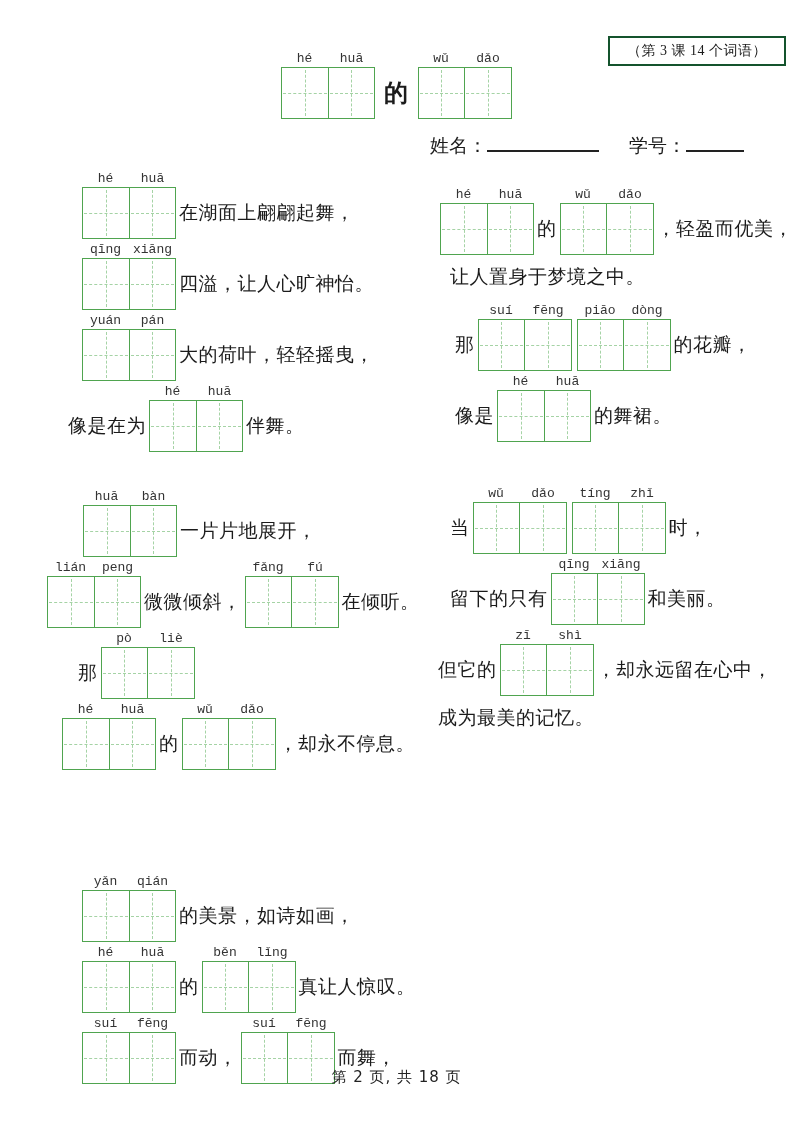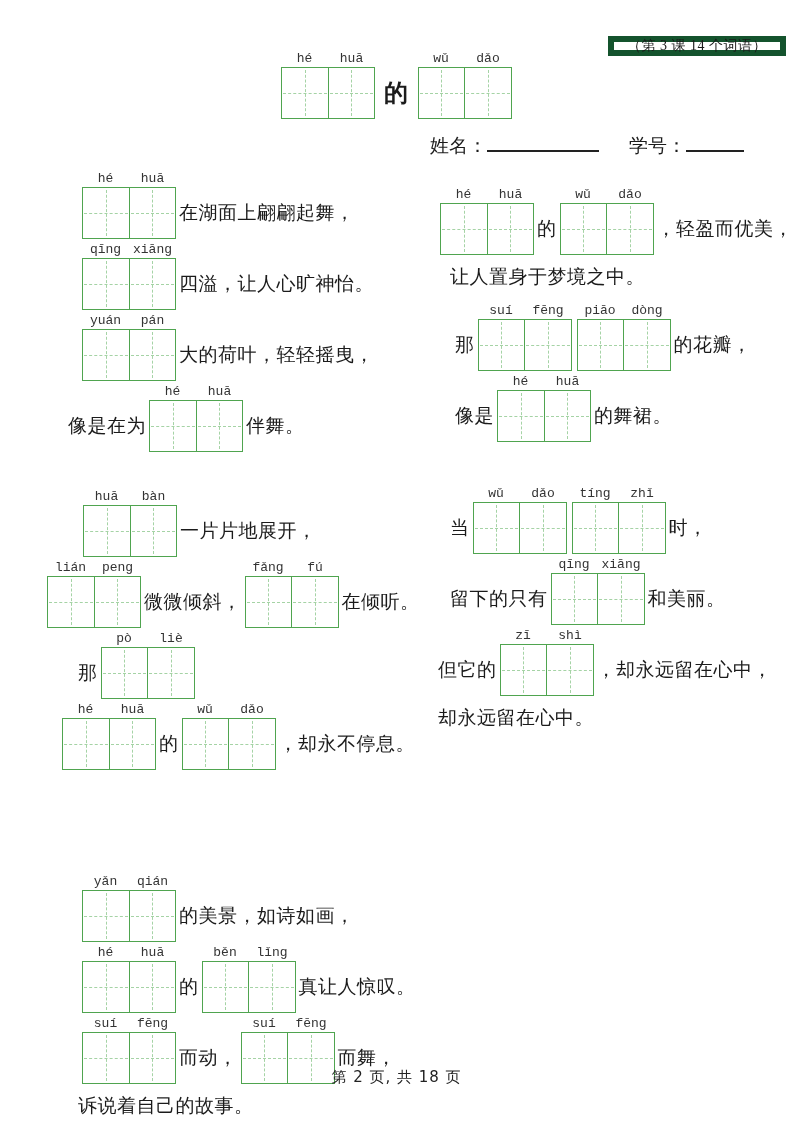--- a/index.html
+++ b/index.html
@@ -51,22 +51,22 @@
   }
   .line.text-only{margin:9px 0 12px;}
   .line.text-only .txt{margin-bottom:0;}
 
   
   .abs{position:absolute;}
   #title-line{left:281px;top:50px;}
   #title-line .txt{font-size:24px;font-weight:bold;margin-bottom:13px;padding:0 9px;}
 
   #lesson-tag{
-    left:608px;top:36px;width:178px;height:20px;
-    border:6px solid #14532d;
+    left:608px;top:36px;width:178px;height:30px;
+    border:2px solid #14532d;
     display:flex;align-items:center;justify-content:center;
     font-size:14px;letter-spacing:0.5px;
   }
 
   #name-line{left:430px;top:133px;font-size:19px;white-space:nowrap;}
   .fill-line{
     display:inline-block;border-bottom:2px solid #222;
     height:15px;vertical-align:baseline;
   }
   .fill-line.name{width:112px;margin-right:30px;}
@@ -378,21 +378,21 @@
           <span>shì</span>
         </div>
         <div class="grid">
           <div class="cell"></div>
           <div class="cell"></div>
         </div>
       </div>
       <span class="txt">，却永远留在心中，</span>
     </div>
     <div class="line text-only">
-      <span class="txt">却永远留在心中。</span>
+      <span class="txt">成为最美的记忆。</span>
     </div>
   </div>
 <div id="sec-e" class="abs">
     <div class="line">
       <div class="word-box">
         <div class="pinyin">
           <span>yǎn</span>
           <span>qián</span>
         </div>
         <div class="grid">
@@ -443,18 +443,15 @@
           <span>suí</span>
           <span>fēng</span>
         </div>
         <div class="grid">
           <div class="cell"></div>
           <div class="cell"></div>
         </div>
       </div>
       <span class="txt">而舞，</span>
     </div>
-    <div class="line text-only">
-      <span class="txt">诉说着自己的故事。</span>
-    </div>
   </div>
 
 <div id="page-footer" class="abs">第 2 页, 共 18 页</div>
 
 </body></html>

